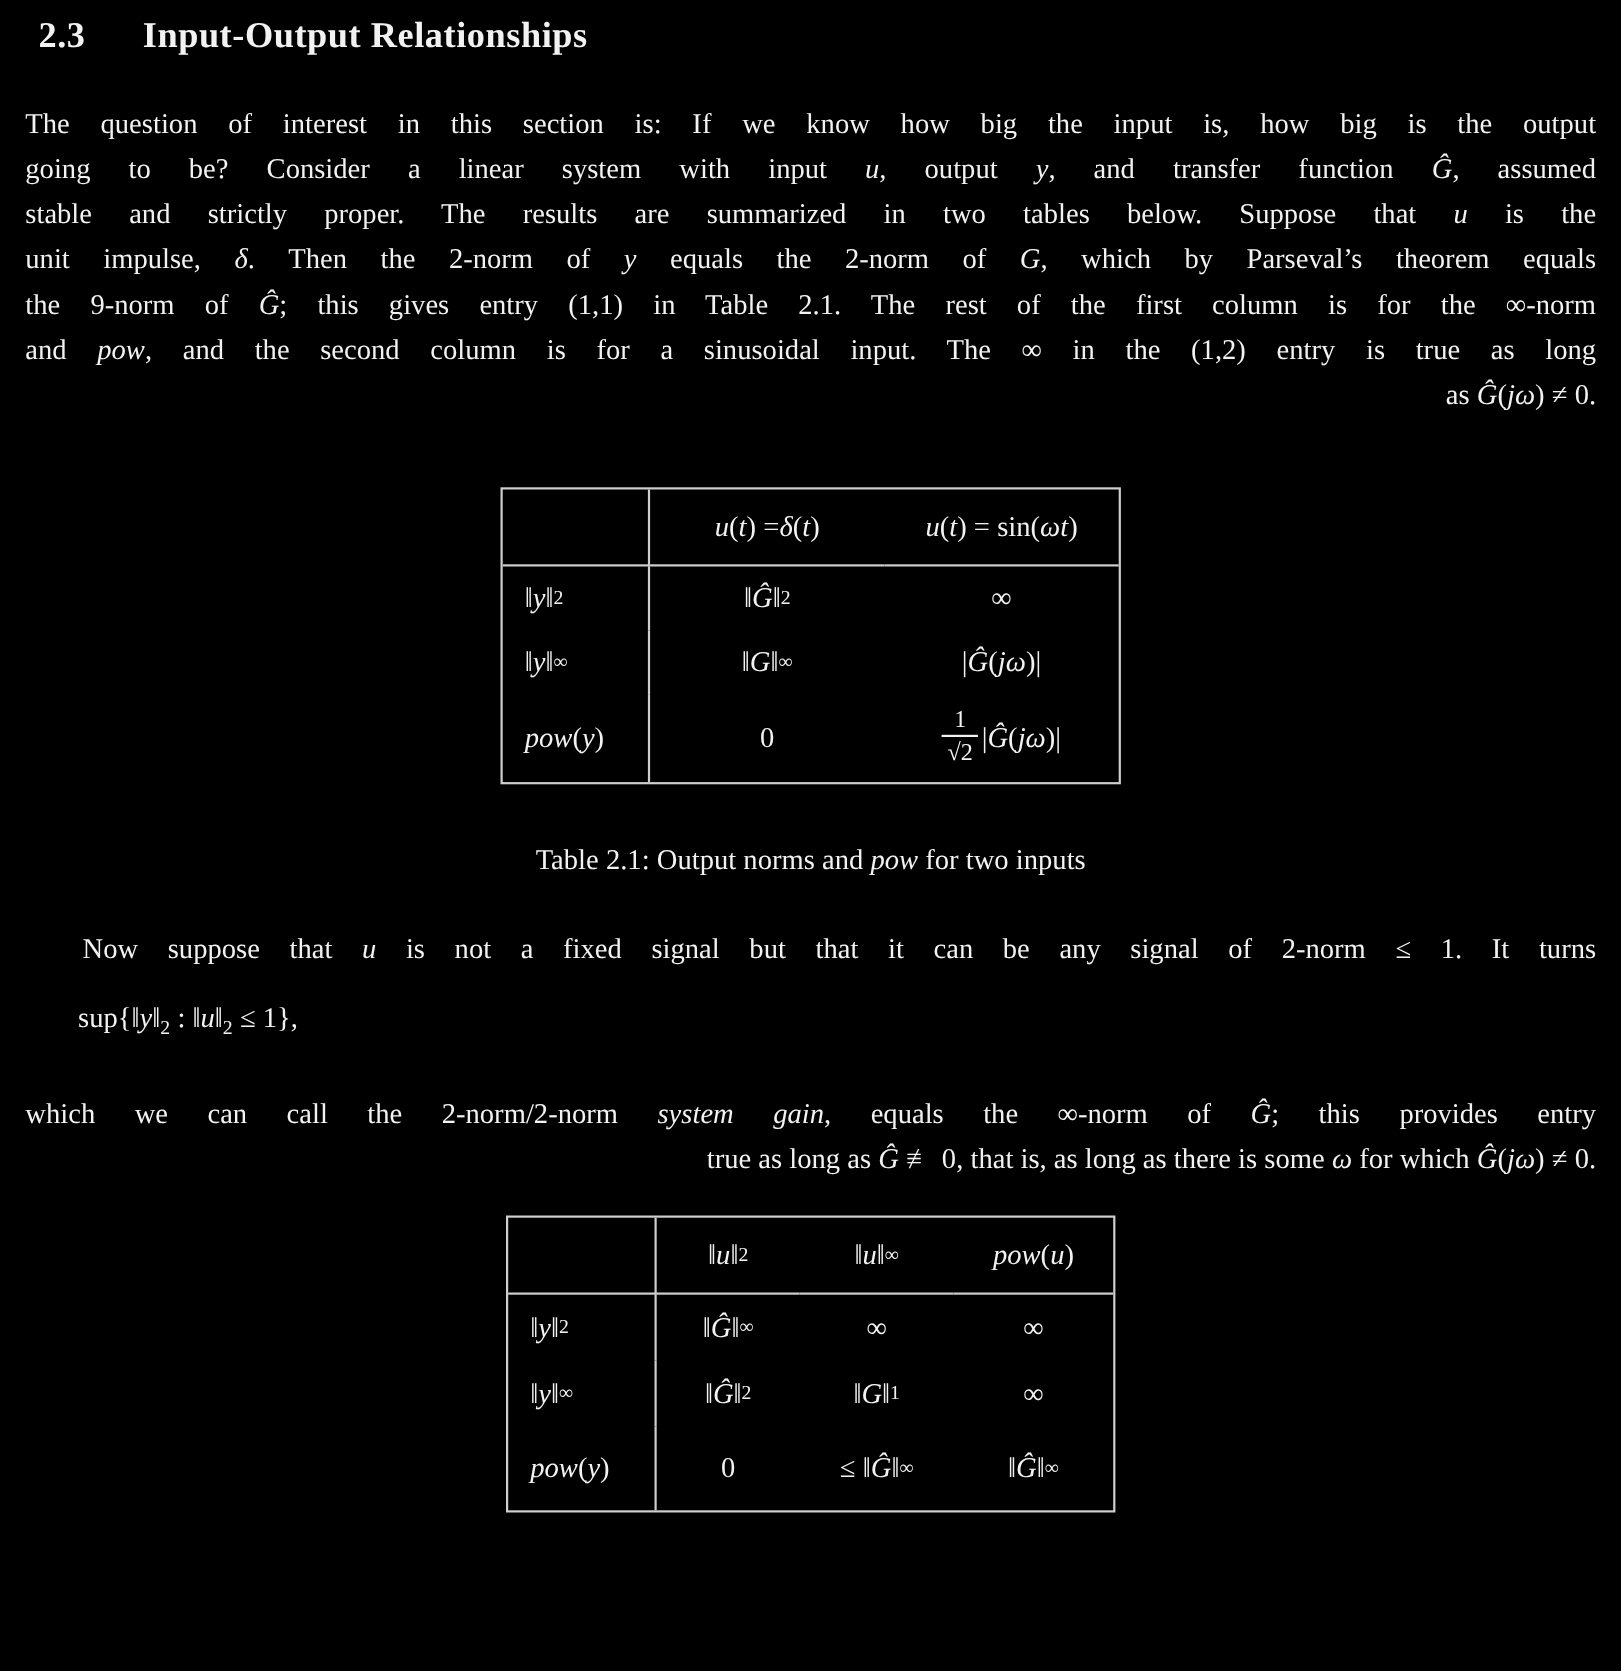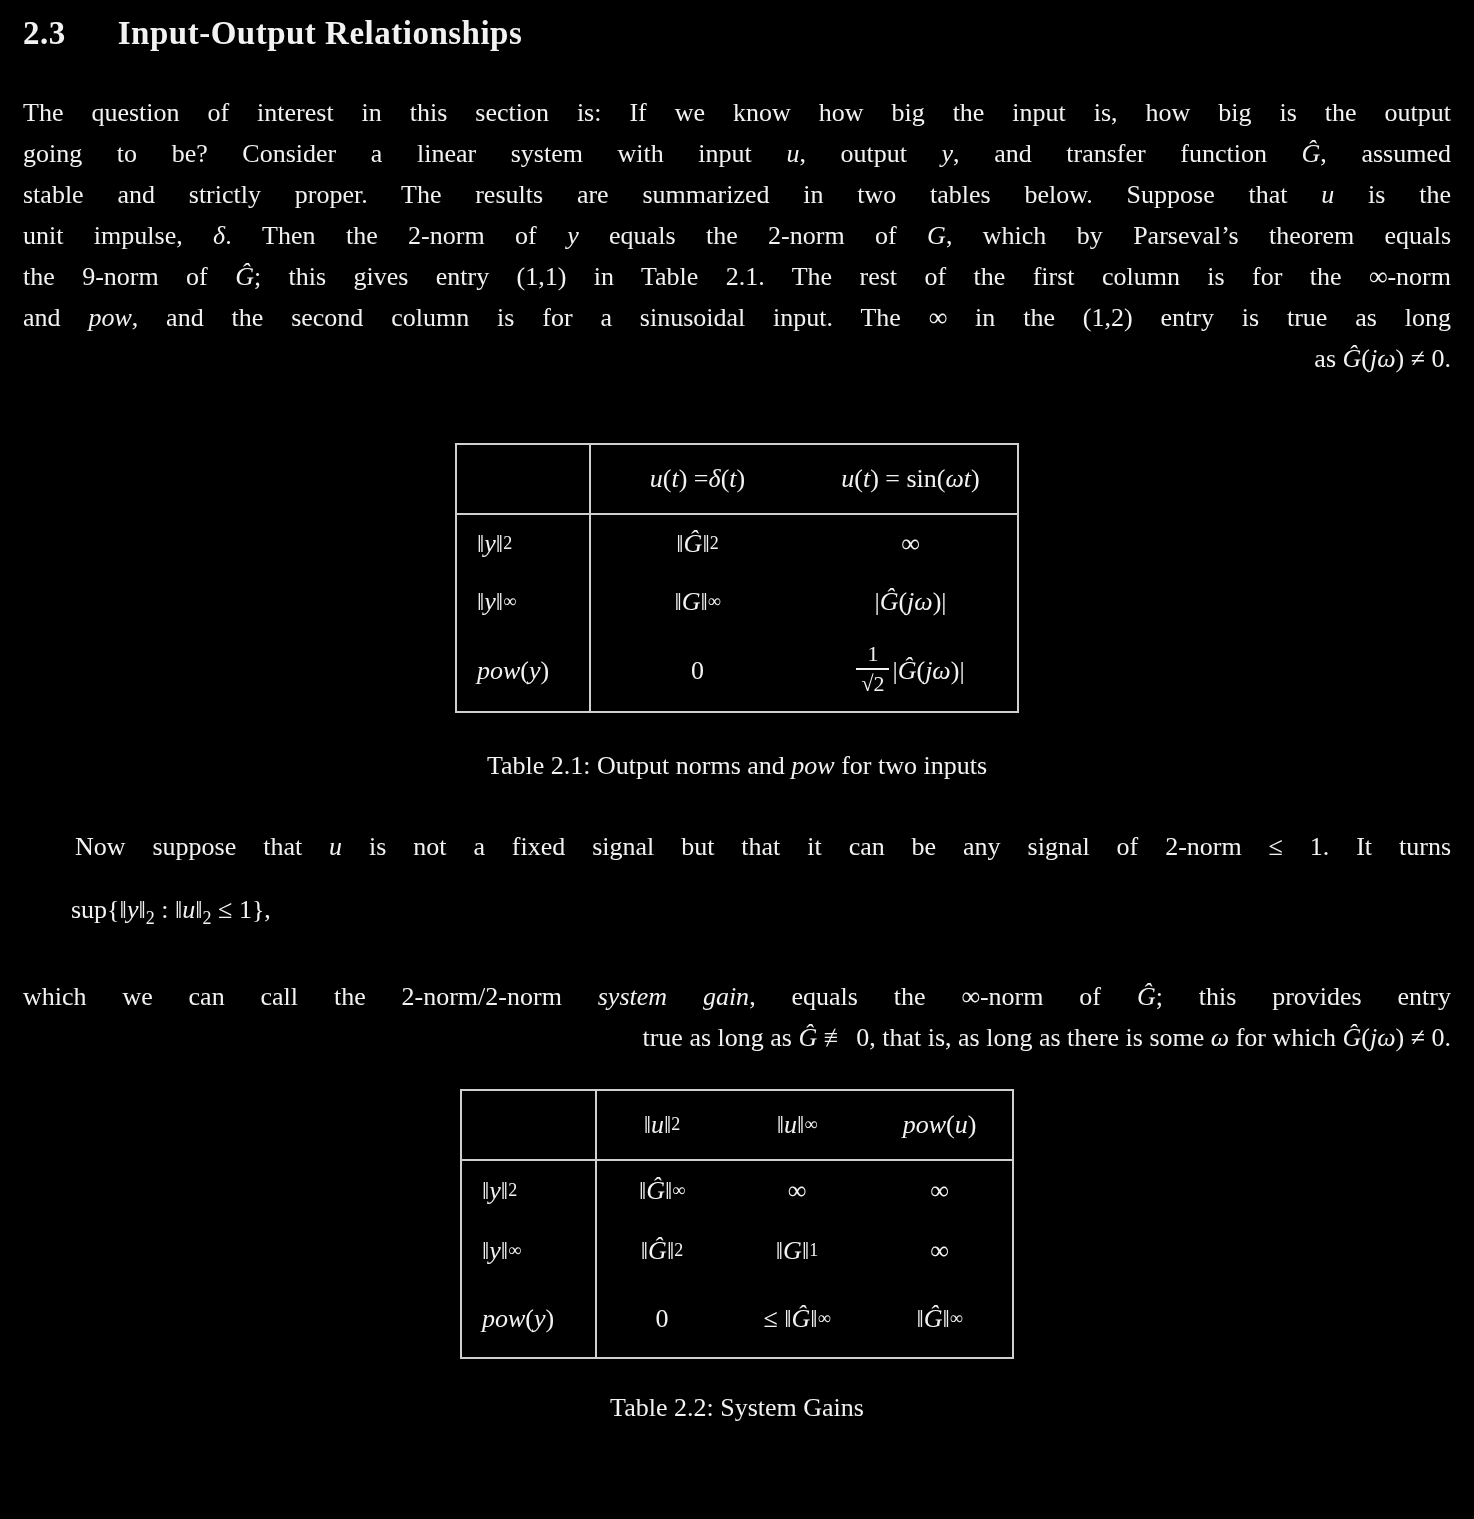--- a/index.html
+++ b/index.html
@@ -8,21 +8,21 @@
     color:#f2f2f2;
     font-family:"Liberation Serif","DejaVu Serif",serif;
     width:1474px;
     min-height:1519px;
     box-sizing:border-box;
   }
   .page{padding:14px 23px 20px 23px;}
   h1.title{
     font-size:33px;
     font-weight:bold;
-    margin:0 0 38px 0;
+    margin:0 0 38px 12px;
     line-height:1.2;
     letter-spacing:0.5px;
   }
   h1.title .secnum{margin-right:52px;}
   .para{font-size:26px;}
   .tline{line-height:41px;text-align:right;white-space:normal;}
   .jline{text-align:justify;text-align-last:justify;}
   .indent{text-indent:52px;}
   .s-r{font-style:normal;}
   .s-i{font-style:italic;}
@@ -35,21 +35,21 @@
     display:grid;
     border:2px solid #cfcfcf;
     margin:0 auto;
     font-size:26px;
   }
   .t21{margin-top:64px;width:560px;grid-template-columns:134px 213px 213px;grid-template-rows:70px 58px 58px 80px;}
   .t22{margin-top:31px;width:550px;grid-template-columns:135px 130px 140px 145px;grid-template-rows:70px 60px 60px 76px;}
   .cell{display:flex;align-items:center;justify-content:center;line-height:1.15;}
   .lab{border-right:2px solid #cfcfcf;justify-content:flex-start;padding-left:20px;}
   .hdr{border-bottom:2px solid #cfcfcf;}
-  .caption{text-align:center;font-size:26px;line-height:41px;margin-top:32px;}
+  .caption{text-align:center;font-size:26px;line-height:41px;margin-top:48px;}
   .cap2{margin-top:28px;}
   .s-frac{display:inline-flex;flex-direction:column;align-items:center;vertical-align:middle;line-height:1;margin-right:3px;position:relative;top:-2px;}
   .fnum{font-size:22px;padding:0 5px 3px 5px;}
   .fden{font-size:22px;border-top:2px solid #f2f2f2;padding:3px 5px 0 5px;}
 </style>
 </head>
 <body>
 
 <div class="page">
 
@@ -237,15 +237,14 @@
         <span class="s-sub">∞</span>
       </div>
     <div class="cell">
         <span class="s-r">‖</span>
         <span class="s-i">Ĝ</span>
         <span class="s-r">‖</span>
         <span class="s-sub">∞</span>
       </div>
   </div>
 
-  <div class="caption cap2"><span class="s-r">Table 2.2: System Gains</span></div>
 
 </div>
 
 </body></html>

